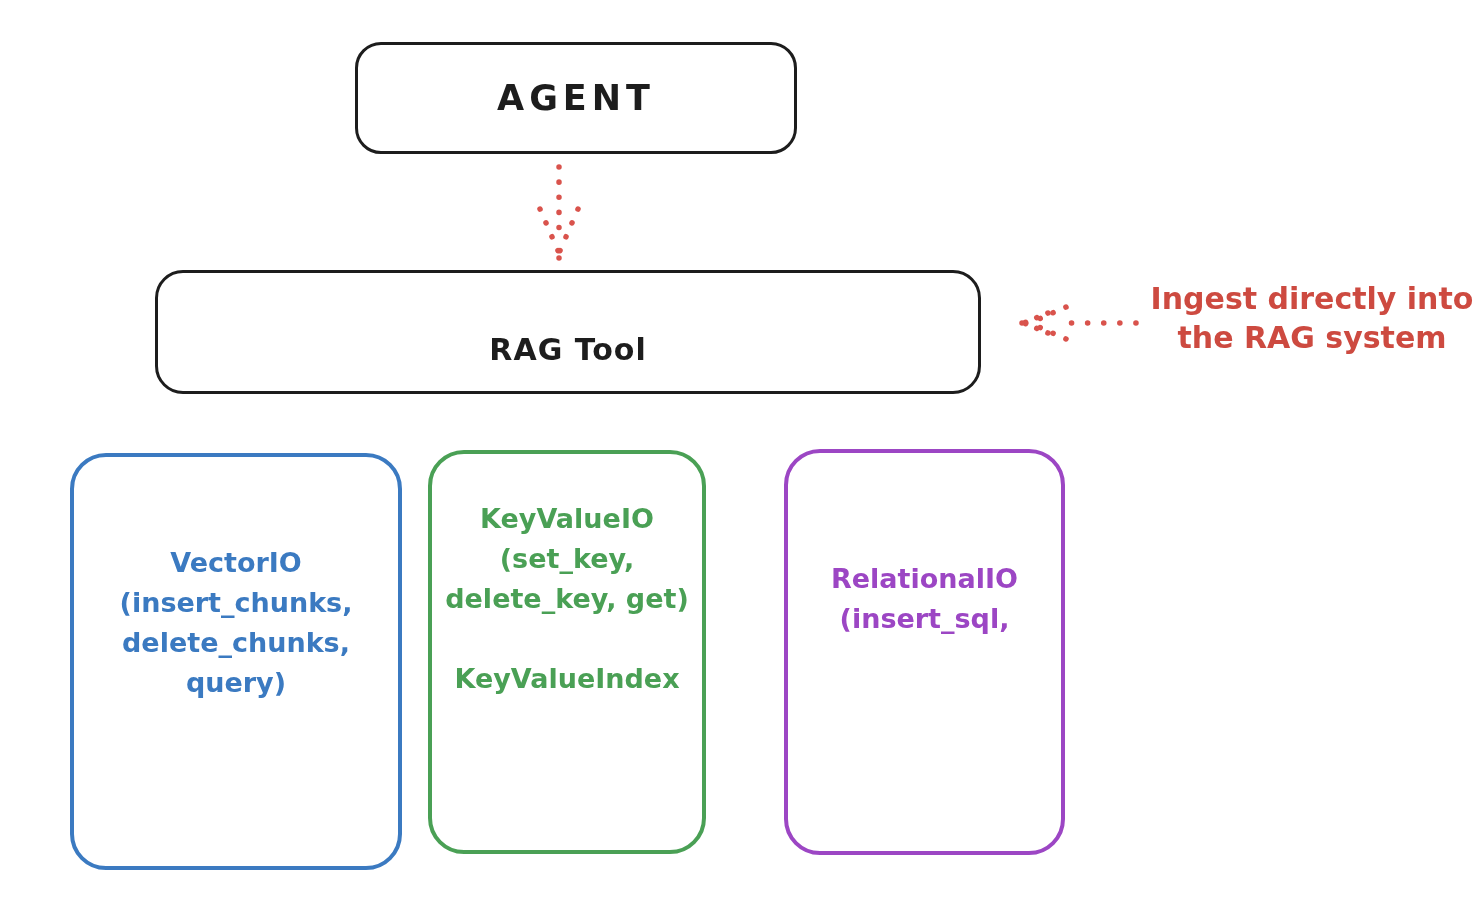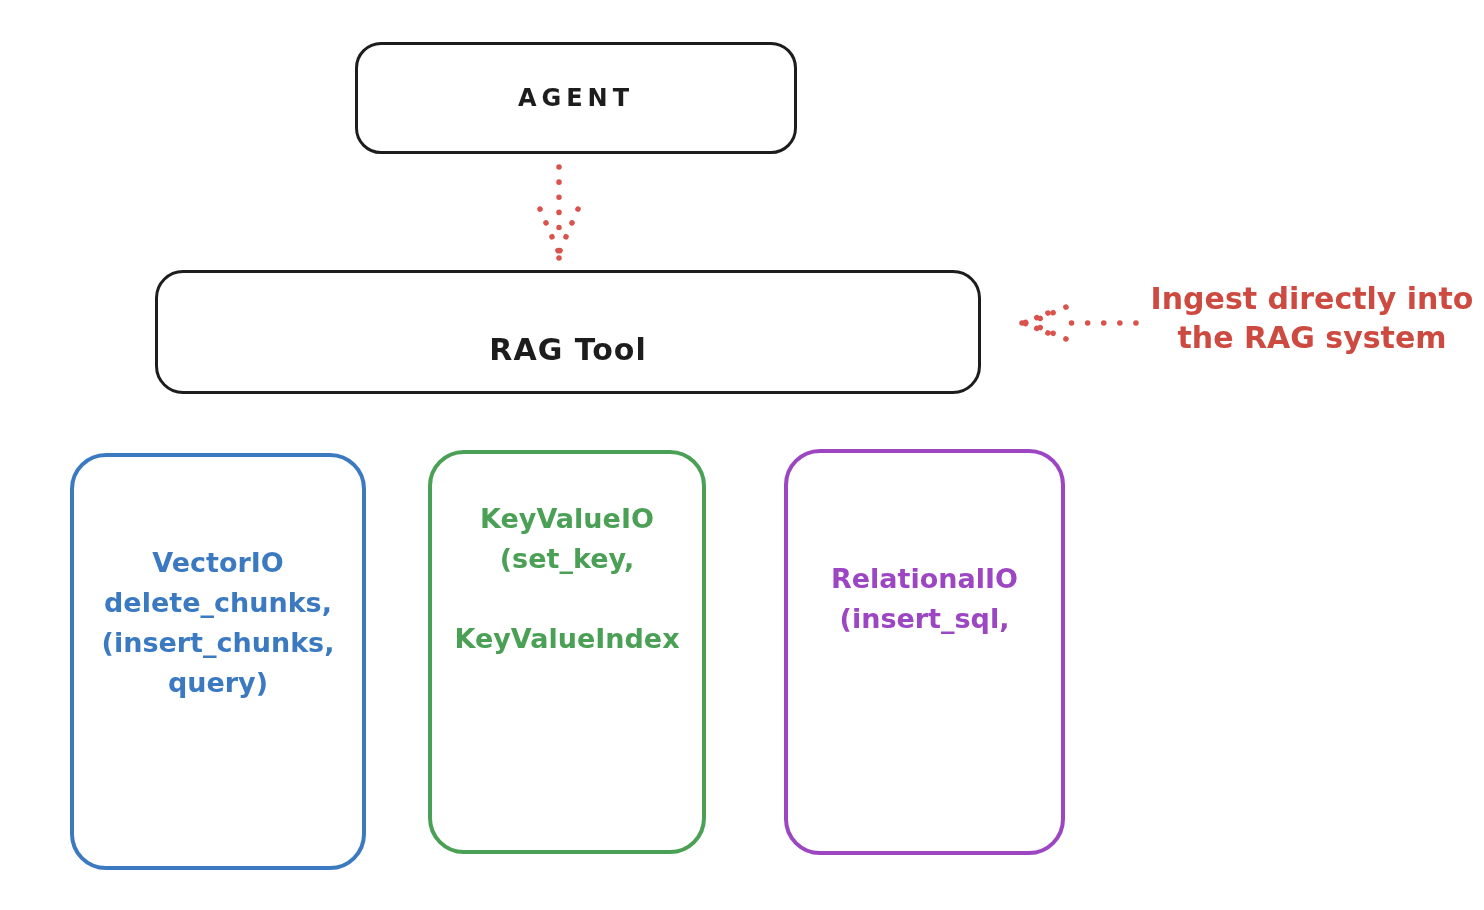--- a/index.html
+++ b/index.html
@@ -19,21 +19,21 @@
     justify-content: center;
     background: #ffffff;
   }
   .node-black {
     border: 3.5px solid #1d1d1d;
     border-radius: 26px;
     color: #1d1d1d;
   }
   .agent-box   { left: 355px; top: 42px;  width: 442px; height: 112px; }
   .agent-label {
-    font-size: 24px; font-weight: bold; letter-spacing: 5px; color: #1d1d1d;
+    font-size: 35px; font-weight: bold; letter-spacing: 5px; color: #1d1d1d;
   }
   .rag-box     { left: 155px; top: 270px; width: 826px; height: 124px; border-radius: 28px; }
   .rag-label   {
     font-size: 30px; font-weight: bold; letter-spacing: 1px; color: #1d1d1d; margin-top: 35px;
   }
   .arrow-svg { position: absolute; }
   .arrow-v   { left: 526px; top: 161px; }
   .arrow-h   { left: 1014px; top: 294px; }
 
   .annotation {
@@ -54,21 +54,21 @@
     display: flex;
     flex-direction: column;
     align-items: center;
     text-align: center;
     font-size: 27px;
     font-weight: bold;
     line-height: 40px;
   }
   .backend .spacer { height: 40px; }
   .backend-blue {
-    left: 70px; top: 453px; width: 296px; height: 417px;
+    left: 70px; top: 453px; width: 332px; height: 417px;
     border: 4px solid #3b7ac1; color: #3b7ac1; padding-top: 86px;
   }
   .backend-green {
     left: 428px; top: 450px; width: 278px; height: 404px;
     border: 4px solid #4aa055; color: #4aa055; padding-top: 45px;
   }
   .backend-purple {
     left: 784px; top: 449px; width: 281px; height: 406px;
     border: 4px solid #9c46c4; color: #9c46c4; padding-top: 106px;
   }
@@ -106,29 +106,30 @@
     </g>
   </svg>
 
   <div class="annotation">
     <div>Ingest directly into</div>
     <div>the RAG system</div>
   </div>
 
   <div class="backend backend-blue">
     <div>VectorIO</div>
+    <div>(insert_chunks,</div>
     <div>delete_chunks,</div>
-    <div>(insert_chunks,</div>
     <div>query)</div>
     <div class="spacer"></div>
   </div>
 
   <div class="backend backend-green">
     <div>KeyValueIO</div>
     <div>(set_key,</div>
+    <div>delete_key, get)</div>
     <div class="spacer"></div>
     <div>KeyValueIndex</div>
   </div>
 
   <div class="backend backend-purple">
     <div>RelationalIO</div>
     <div>(insert_sql,</div>
     <div class="spacer"></div>
   </div>
 

